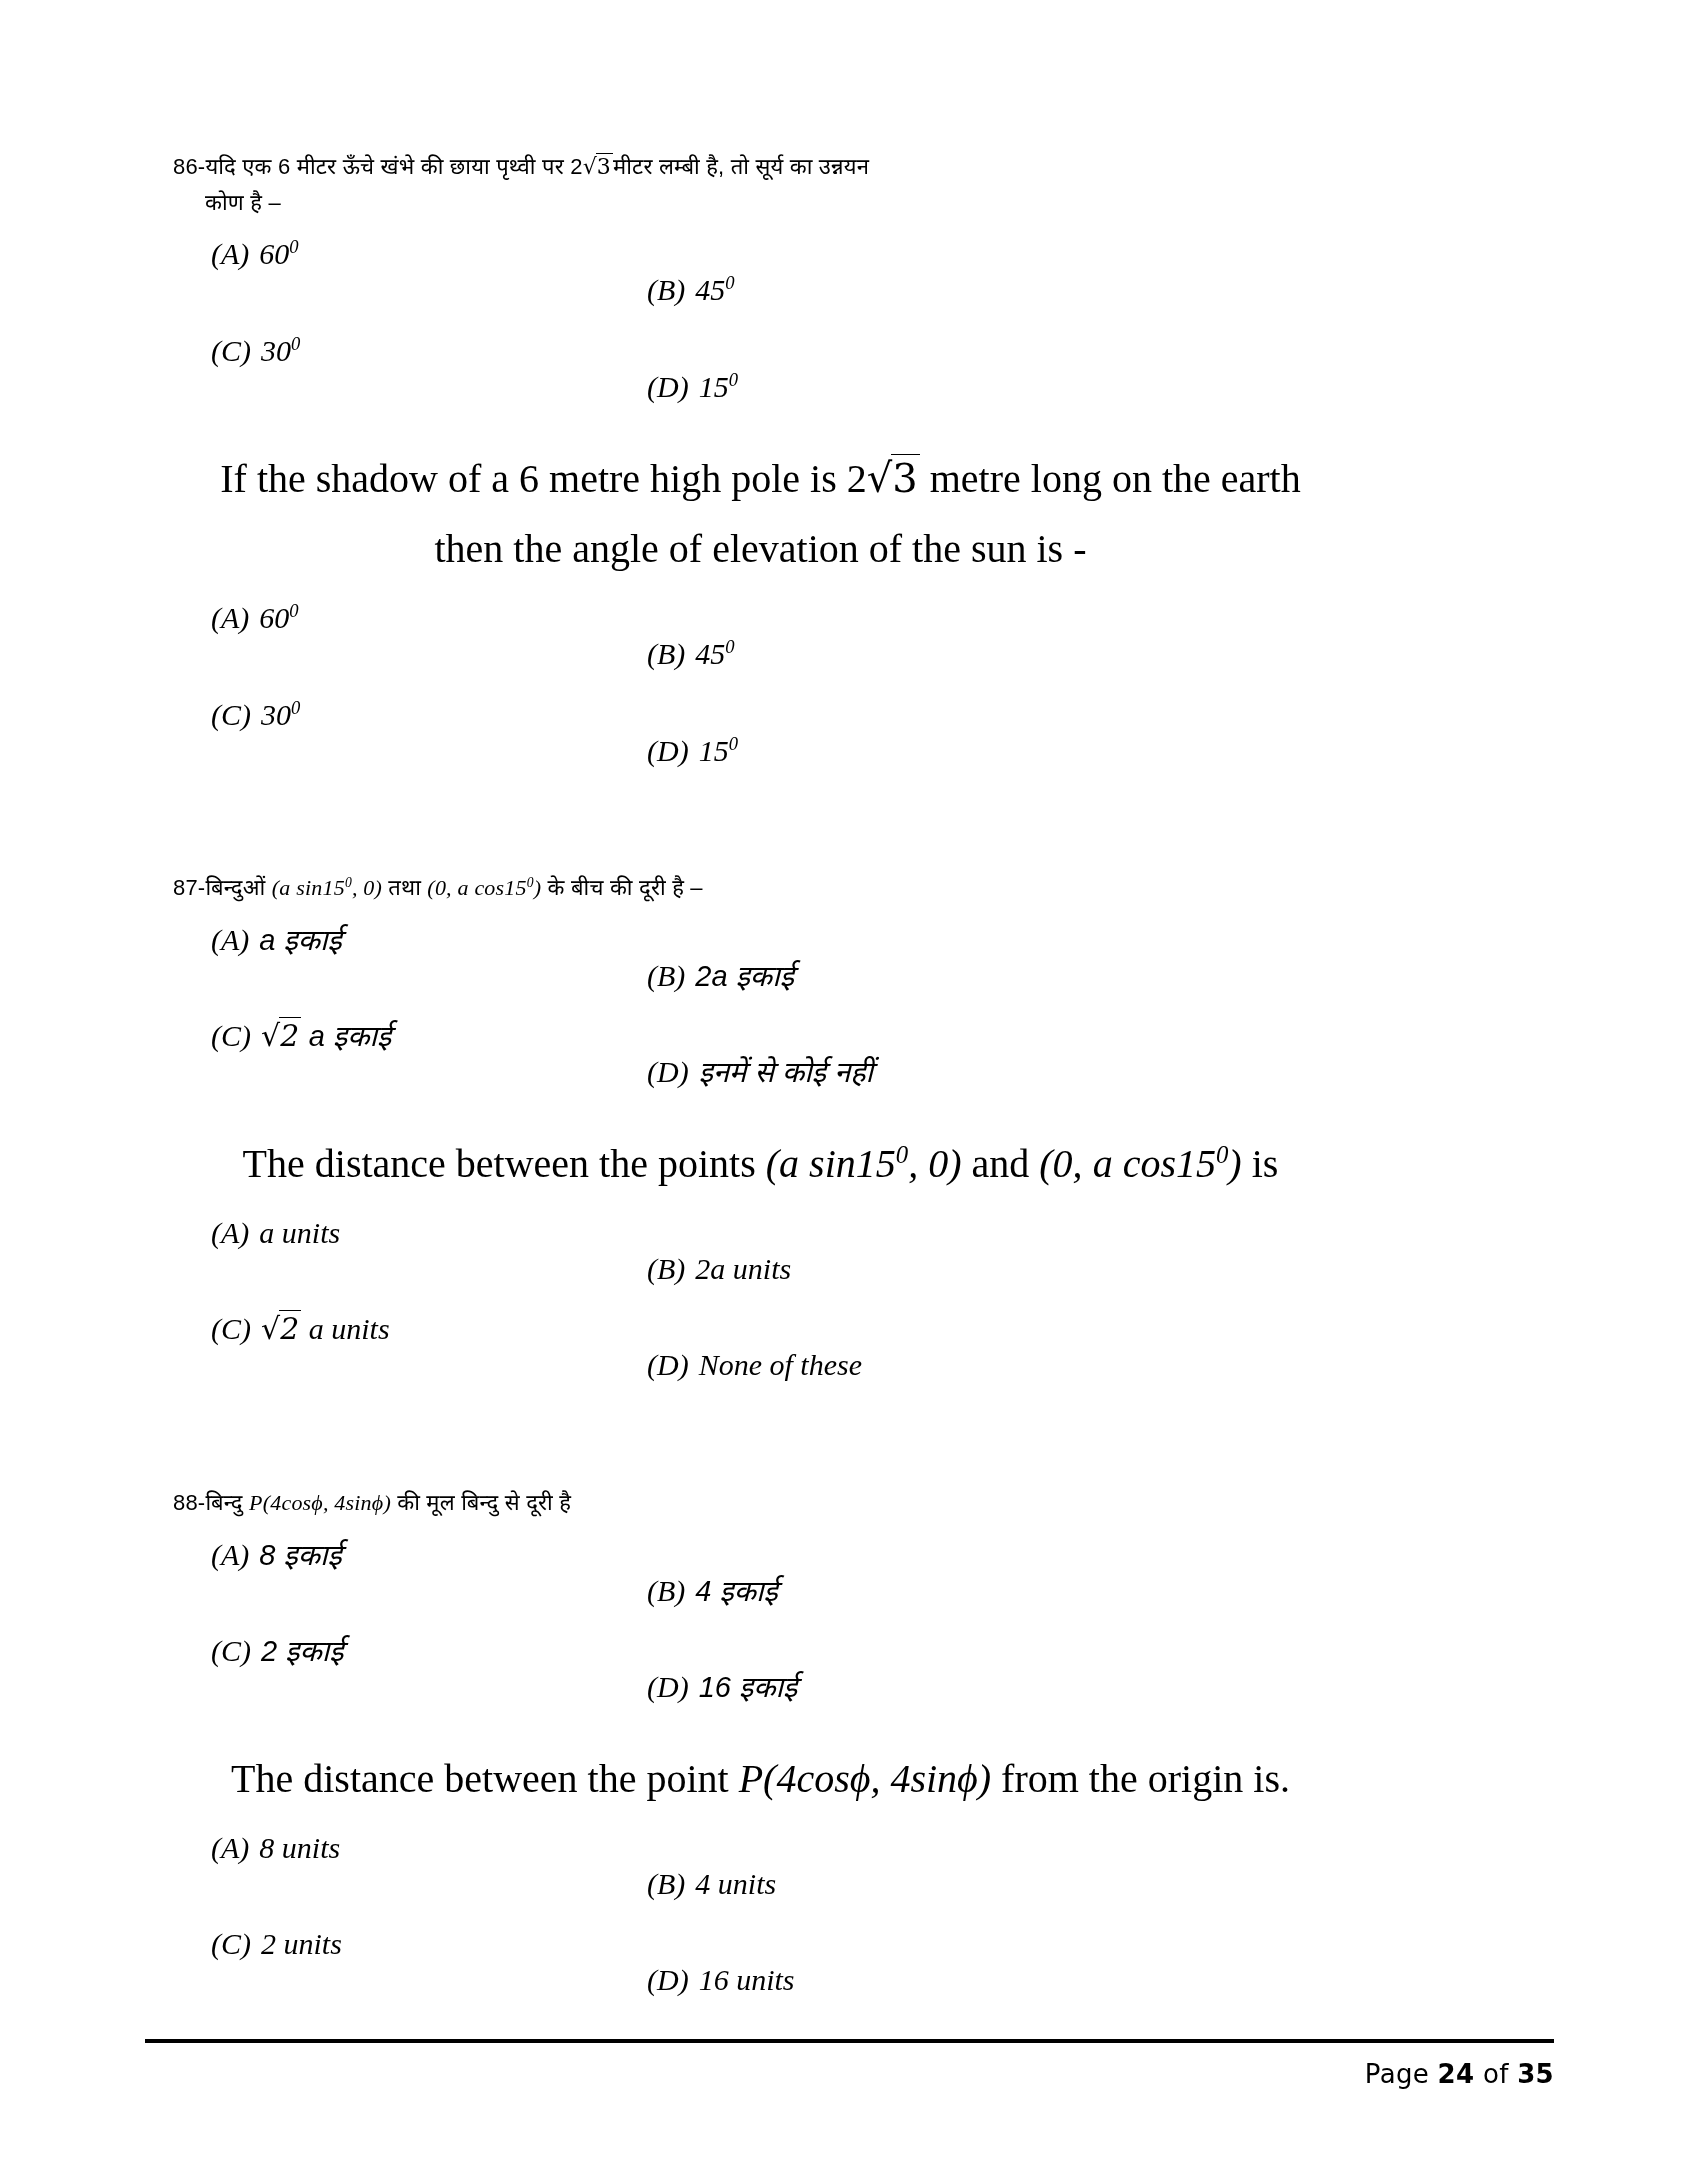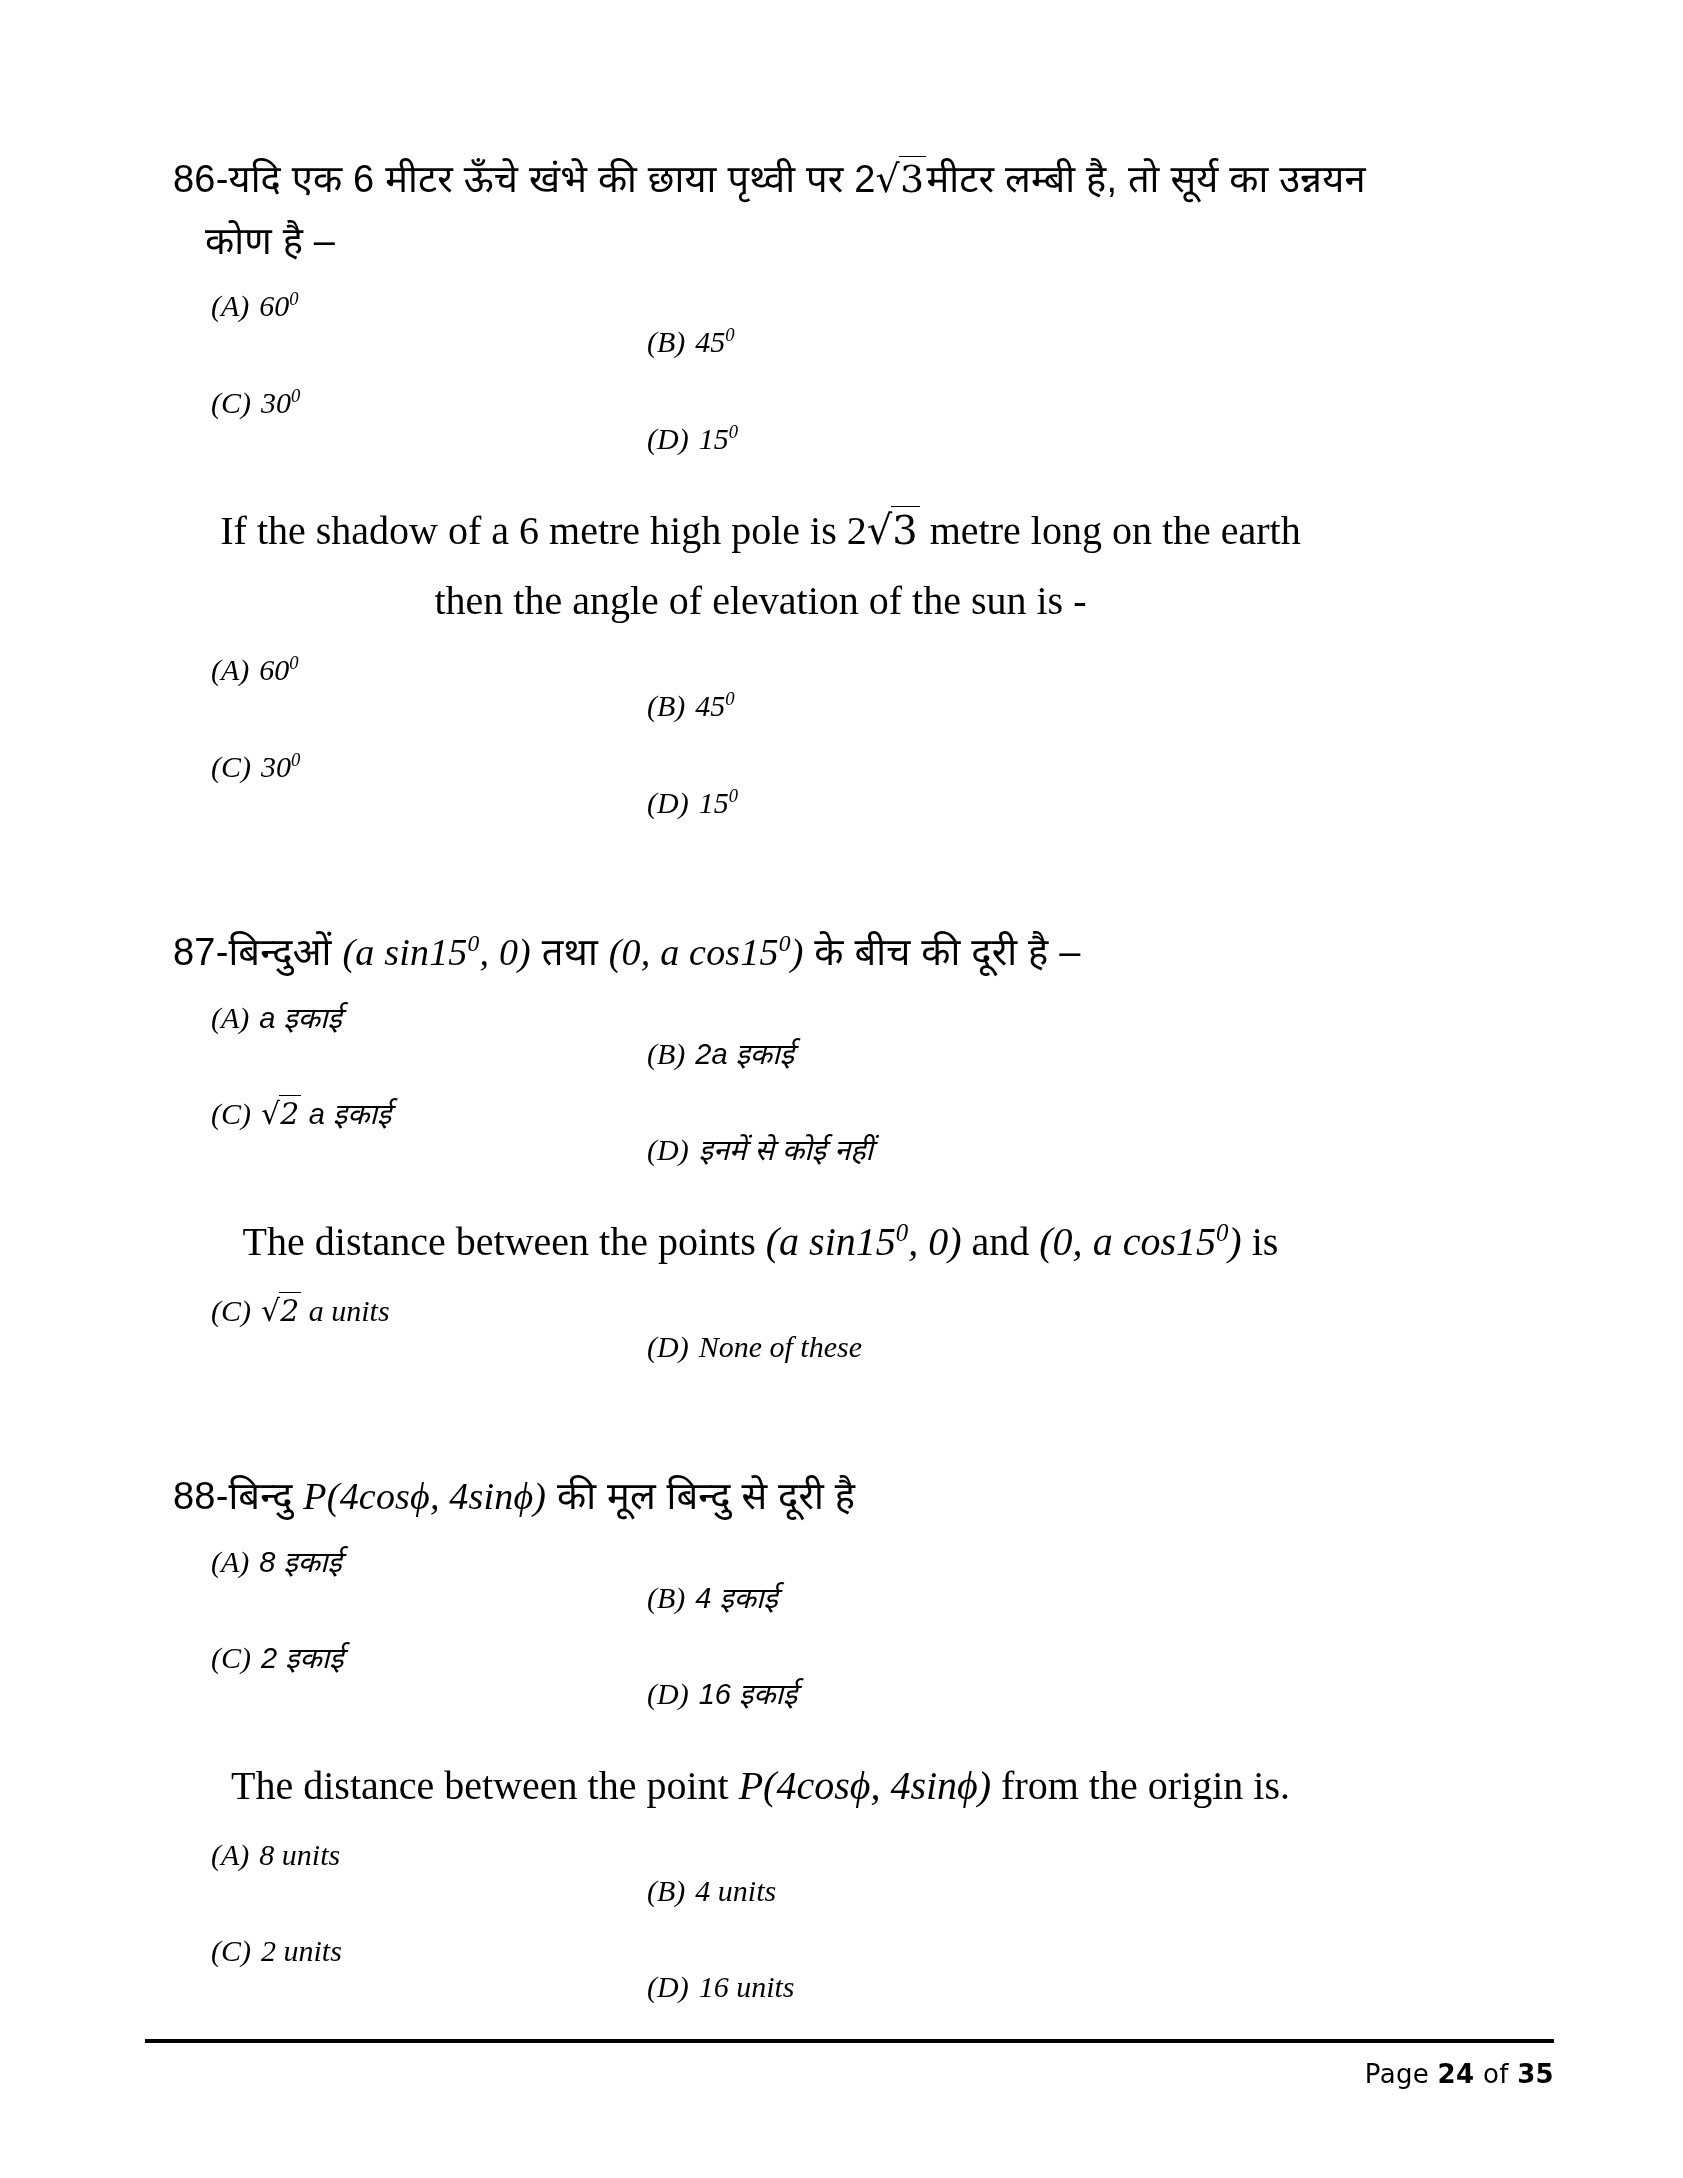--- a/index.html
+++ b/index.html
@@ -32,21 +32,21 @@
 
   .q-stem {
     font-size: 31px;
     line-height: 1.62;
     margin: 0 0 6px 0;
     padding-left: 0;
     text-indent: 0;
   }
   .q-stem.hindi {
     font-family: "Liberation Sans", "DejaVu Sans", sans-serif;
-    font-size: 38px;
+    font-size: 22px;
     letter-spacing: 0.2px;
   }
   .q-num {
     white-space: nowrap;
   }
   .q-stem.hindi .cont {
     display: block;
     padding-left: 32px;
   }
 
@@ -220,20 +220,28 @@
 
     <p class="q-stem english">
       <span>The distance between the points</span>
       <span class="mathit"><span>(</span><span>a sin</span><span>15</span><span class="sup0">0</span><span>, 0)</span></span>
       <span>and</span>
       <span class="mathit"><span>(0, </span><span>a cos</span><span>15</span><span class="sup0">0</span><span>)</span></span>
       <span>is</span>
     </p>
 
     <div class="options">
+      <div class="opt-row">
+        <div class="opt opt-col-a">
+          <span class="lbl">(A)</span><span class="txt">a units</span>
+        </div>
+        <div class="opt opt-col-b">
+          <span class="lbl">(B)</span><span class="txt">2a units</span>
+        </div>
+      </div>
       <div class="opt-row">
         <div class="opt opt-col-a">
           <span class="lbl">(C)</span><span class="sqrt">√<span class="rad">2</span></span> <span class="txt">a units</span>
         </div>
         <div class="opt opt-col-b">
           <span class="lbl">(D)</span><span class="txt">None of these</span>
         </div>
       </div>
     </div>
   </div>

